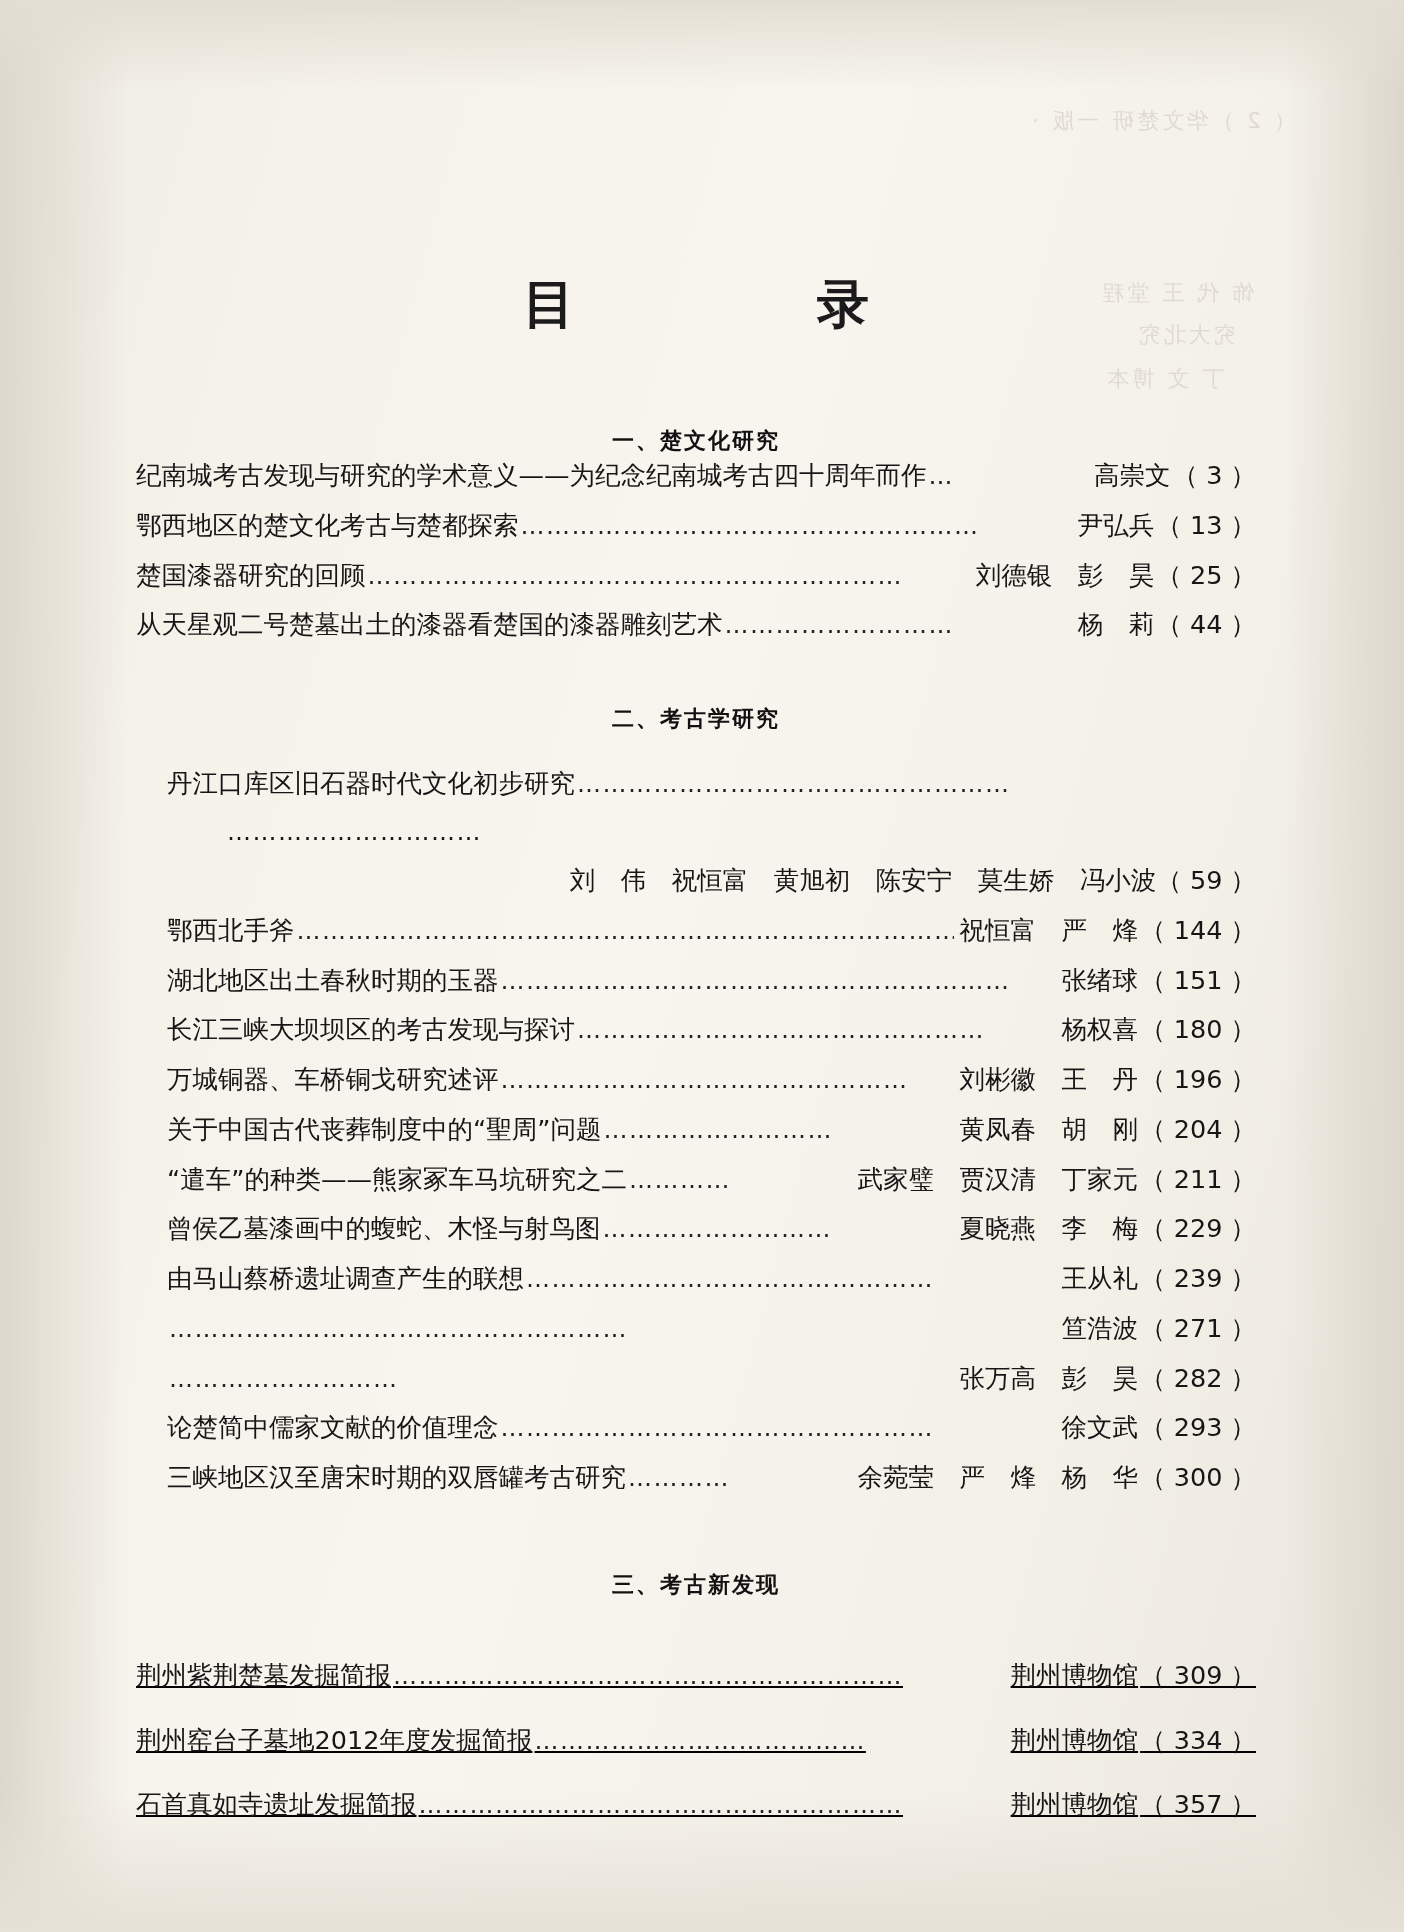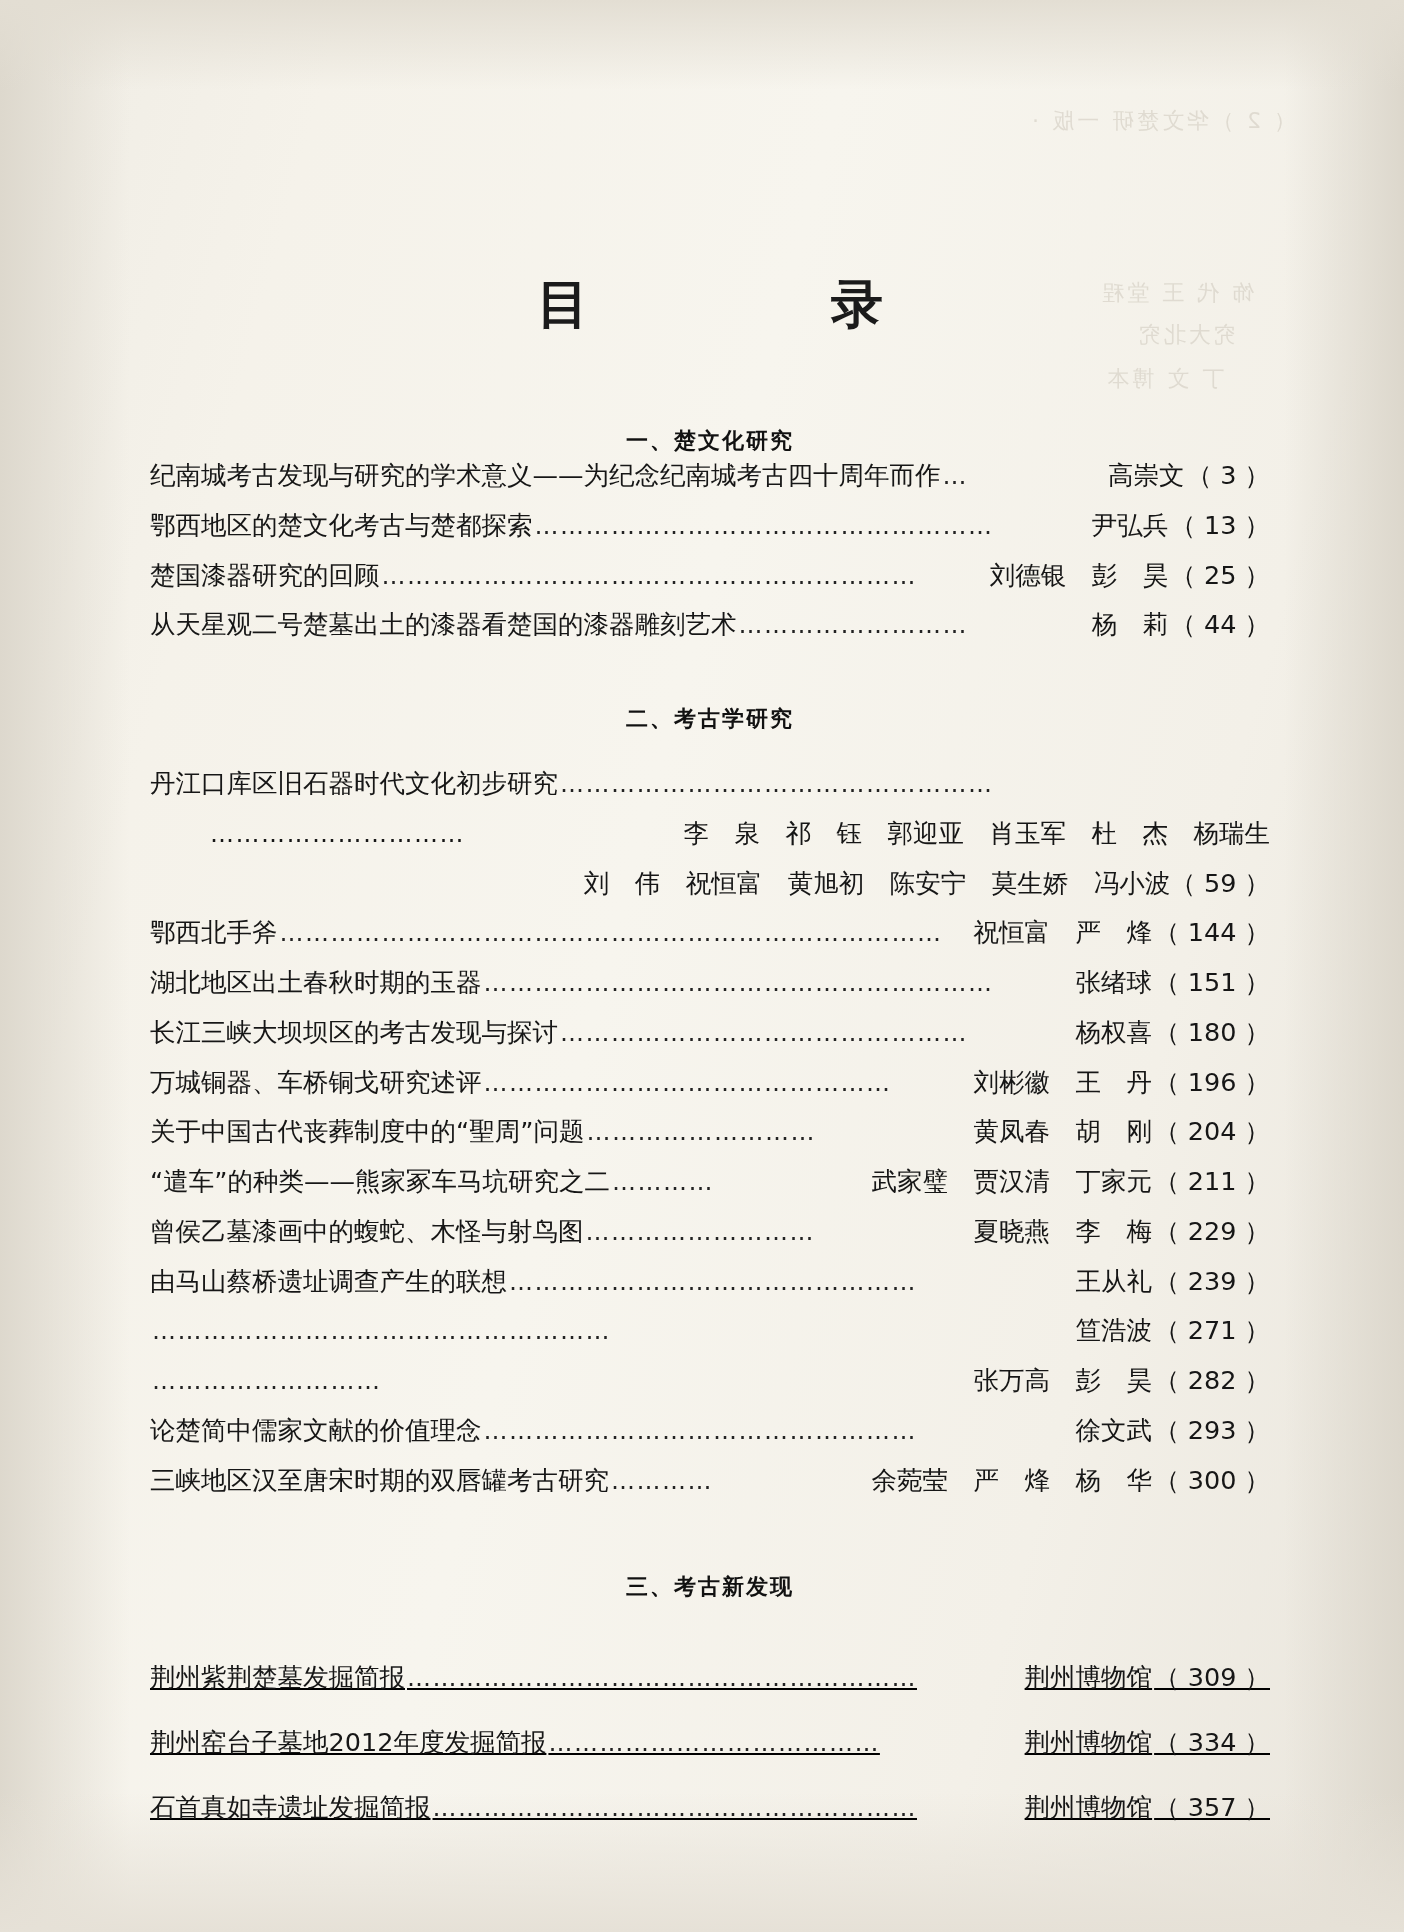--- a/index.html
+++ b/index.html
@@ -60,21 +60,21 @@
     pointer-events: none;
     white-space: nowrap;
   }
   .ghost-1 { top: 106px; right: 108px; }
   .ghost-2 { top: 278px; right: 150px; }
   .ghost-3 { top: 320px; right: 168px; }
   .ghost-4 { top: 364px; right: 180px; }
 
   .content {
     position: absolute;
-    left: 150px;
+    left: 136px;
     top: 0;
     width: 1120px;
   }
 
   .doc-title {
     text-align: center;
     font-family: "DejaVu Serif", "Liberation Serif", serif;
     font-size: 52px;
     font-weight: 700;
     color: #1b1b1b;
@@ -92,21 +92,21 @@
     font-weight: 700;
     color: #111;
     letter-spacing: 2px;
     margin: 0;
   }
   .sec-1 { margin-top: 96px; }
   .sec-2 { margin-top: 60px; }
   .sec-3 { margin-top: 62px; }
 
   .entries { }
-  .entries.sec2-list { margin-top: 30px; }
+  .entries.sec2-list { margin-top: 30px; margin-left: 31px; }
   .entries.sec3-list { margin-top: 56px; text-decoration: underline; }
 
   .entry {
     display: flex;
     align-items: baseline;
     font-family: "DejaVu Sans", "Liberation Sans", sans-serif;
     font-size: 25.5px;
     color: #161616;
     line-height: 1.52;
     margin: 0 0 11px 0;
@@ -208,21 +208,20 @@
     <h2 class="section-head sec-2">二、考古学研究</h2>
     <div class="entries sec2-list">
 
       <div class="entry">
         <span class="title">丹江口库区旧石器时代文化初步研究</span>
         <span class="dots">……………………………………………</span>
       </div>
       <div class="entry-cont">
         <span class="lead-dots">…………………………</span>
         <span class="spacer"></span>
-        <span class="authors">李　泉　祁　钰　郭迎亚　肖玉军　杜　杰　杨瑞生</span>
         <span class="page-num"></span>
       </div>
       <div class="entry-cont">
         <span class="lead-dots"></span>
         <span class="spacer"></span>
         <span class="authors">刘　伟　祝恒富　黄旭初　陈安宁　莫生娇　冯小波</span>
         <span class="page-num">（ 59 ）</span>
       </div>
 
       <div class="entry">

